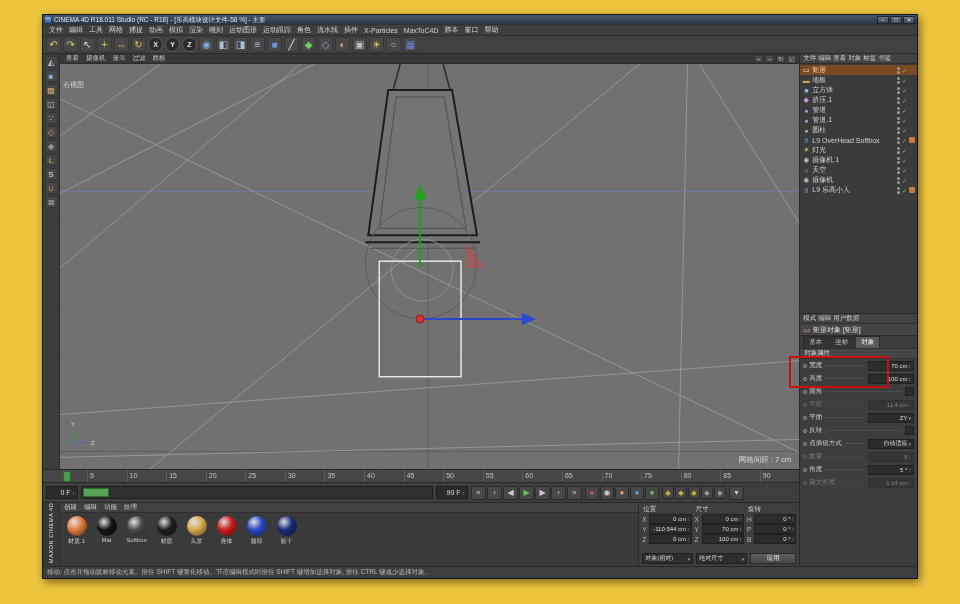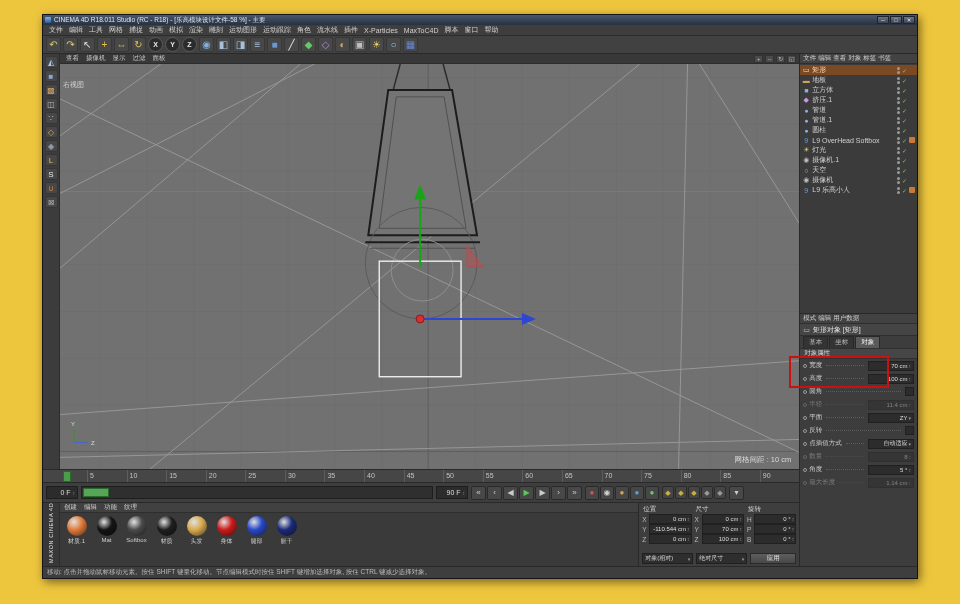--- a/index.html
+++ b/index.html
@@ -287,21 +287,21 @@
               </g>
               <circle cx="361" cy="256" r="4" fill="#d83030" stroke="#8a1a1a"></circle>
               <g>
                 <line x1="14" y1="380" x2="14" y2="366" stroke="#2f9a2f"></line>
                 <line x1="14" y1="380" x2="28" y2="380" stroke="#4a66c8"></line>
                 <text x="11" y="363" font-size="6" fill="#cfe0cf">Y</text>
                 <text x="31" y="383" font-size="6" fill="#cfd8e8">Z</text>
               </g>
             </svg>
             <span class="vp-label">右视图</span>
-            <span class="grid-label">网格间距 : 10 cm</span>
+            <span class="grid-label">网格间距 : 7 cm</span>
           </div>
         </div>
       </div>
 
       <div class="ruler">
         <span class="playhead"></span>
         <div class="ticks">
 
         <span class="tick">5</span>
             <span class="tick">10</span>

